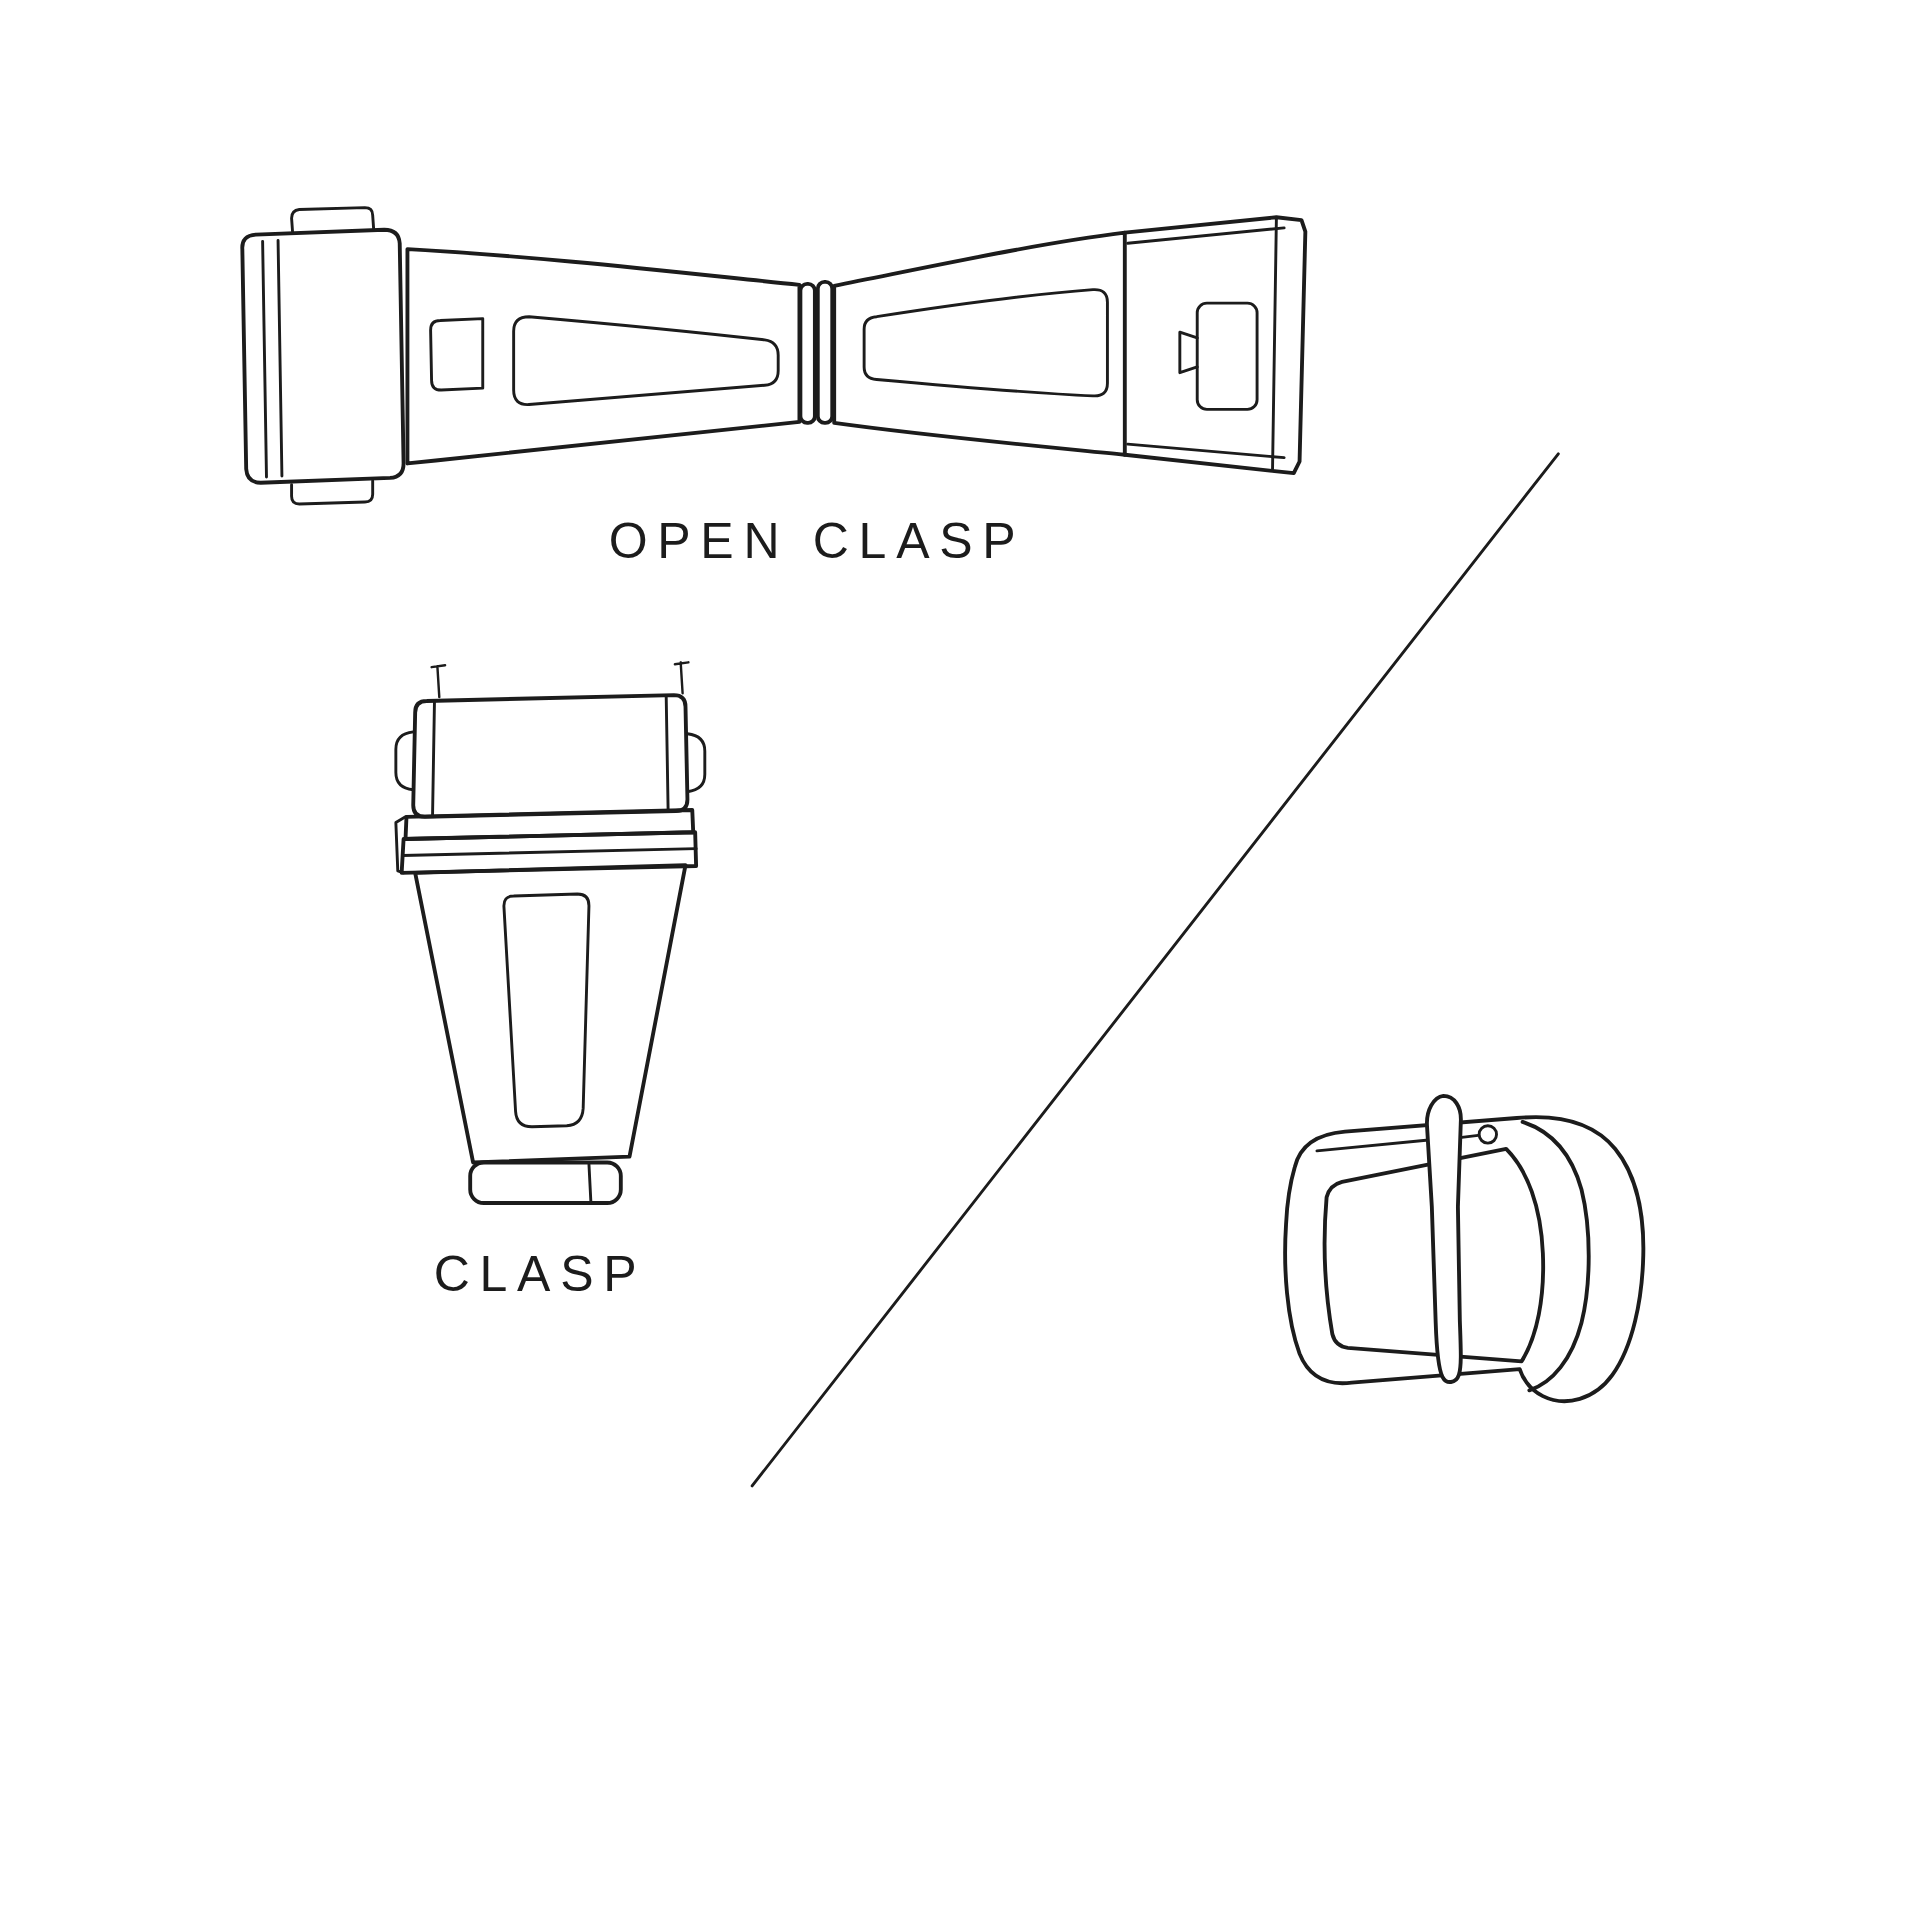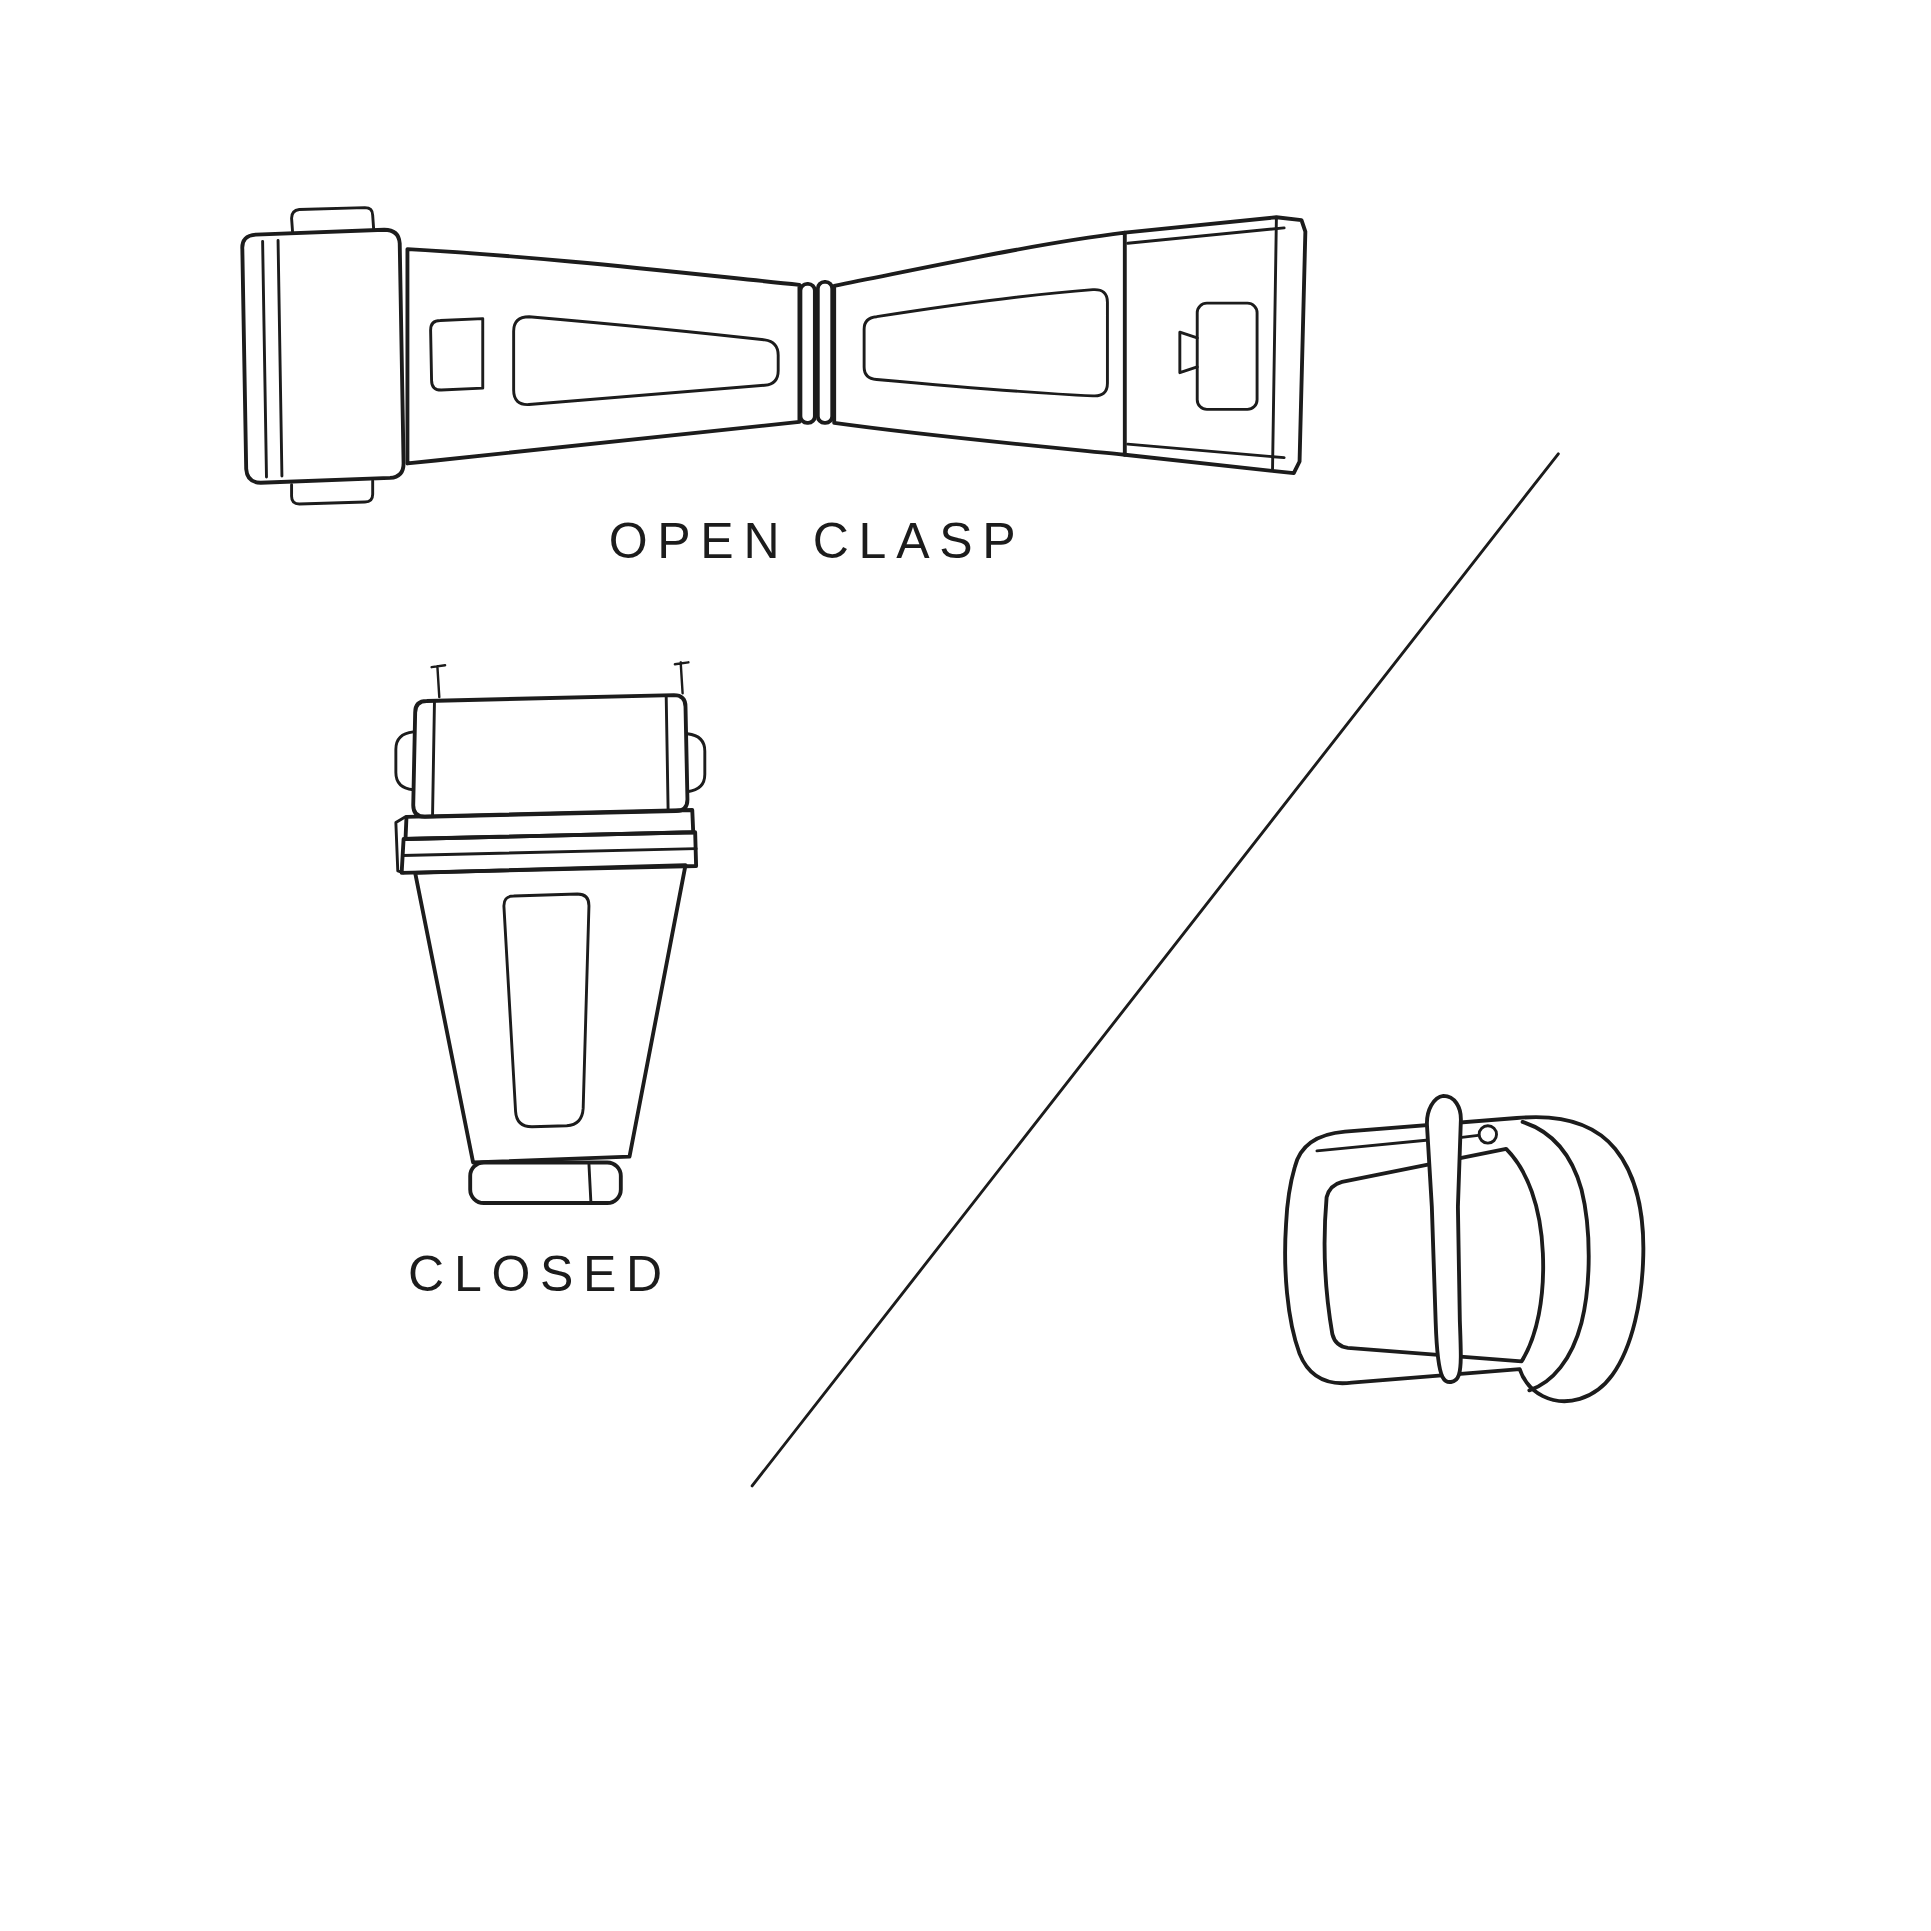--- a/index.html
+++ b/index.html
@@ -125,16 +125,16 @@
       <path class="s3" d="M 1364,1192 L 1477,1181"></path>
       <path class="s3" d="M 1514,1178 L 1531,1176"></path>
       <circle class="s3 white" cx="1541" cy="1175" r="9"></circle>
 
       <path class="white" d="M 1478,1166 L 1483,1250 L 1487,1370 C 1488,1400 1490,1418 1494,1426 C 1498,1434 1508,1433 1511,1424 C 1514,1415 1513,1396 1512,1368 L 1510,1250 L 1513,1162 C 1514,1146 1506,1135 1495,1135 C 1485,1136 1477,1150 1478,1166 Z"></path>
     </g>
 
   </svg>
 
   <div class="label label-open">OPEN CLASP</div>
-  <div class="label label-closed">CLOSED</div>
+  <div class="label label-closed">CLASP</div>
 
 </div>
 
 
 </body></html>

